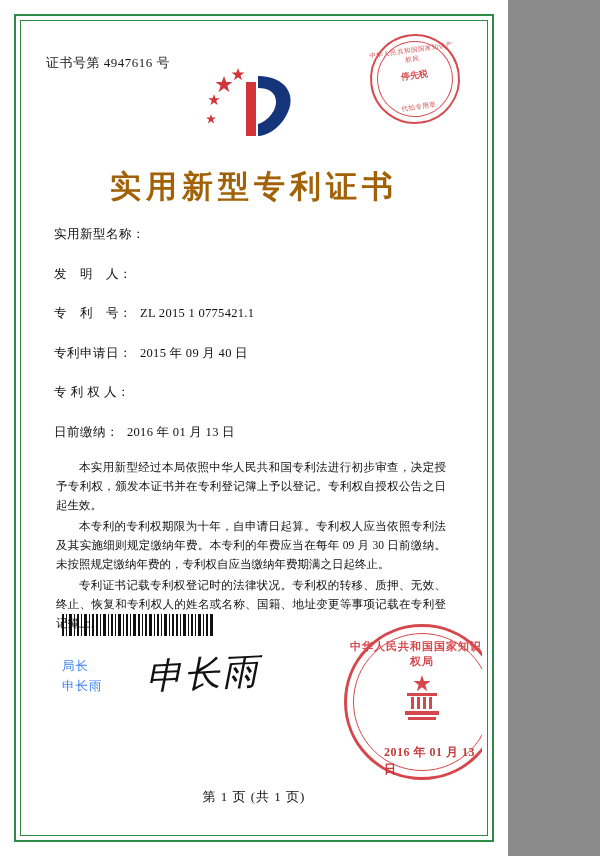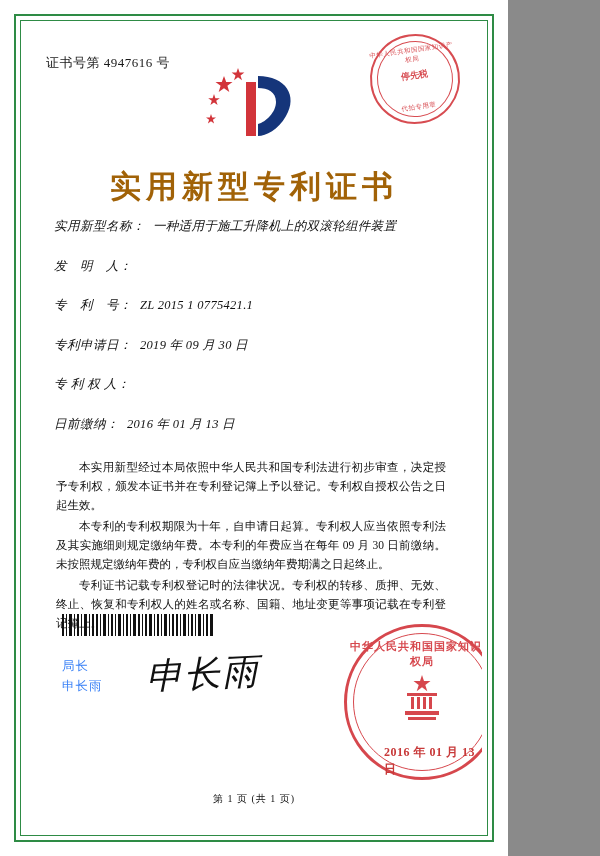--- a/index.html
+++ b/index.html
@@ -124,22 +124,21 @@
     color: #a16207;
     font-family: "Liberation Serif", serif;
     margin-top: 12px;
   }
 
   
   .fields {
     position: absolute;
     left: 28px;
     right: 28px;
-    top: 192px;
-    font-style: italic;
+    top: 200px;
   }
   .field-row {
     display: flex;
     align-items: baseline;
     margin-bottom: 22.5px;
     font-size: 12.5px;
     color: #111;
   }
   .field-label {
     white-space: nowrap;
@@ -250,21 +249,21 @@
     letter-spacing: 0.5px;
     font-weight: bold;
   }
 
   
   .footer {
     position: absolute;
     left: 0; right: 0;
     bottom: 24px;
     text-align: center;
-    font-size: 10px;
+    font-size: 13px;
     color: #111;
     letter-spacing: 1px;
   }
 </style>
 </head>
 <body>
 
 <div class="page">
   <div class="frame-outer"></div>
   <div class="frame-inner"></div>
@@ -294,32 +293,31 @@
 
         <path d="M64 14 C 92 14, 104 34, 92 54 C 84 68, 72 74, 64 74 L64 62 C 72 60, 82 50, 82 40 C 82 30, 74 26, 64 26 Z" fill="#15357a"></path>
       </svg>
     </div>
 
     <div class="title">实用新型专利证书</div>
 
     <div class="fields">
       <div class="field-row">
         <span class="field-label">实用新型名称：</span>
-        <span class="field-value">一种适用于施工升降机上的双滚轮组件装置</span>
       </div>
       <div class="field-row">
         <span class="field-label">发　明　人：</span>
       </div>
       <div class="field-row">
         <span class="field-label">专　利　号：</span>
         <span class="field-value">ZL 2015 1 0775421.1</span>
       </div>
       <div class="field-row">
         <span class="field-label">专利申请日：</span>
-        <span class="field-value">2019 年 09 月 30 日</span>
+        <span class="field-value">2015 年 09 月 40 日</span>
       </div>
       <div class="field-row">
         <span class="field-label">专 利 权 人：</span>
       </div>
       <div class="field-row">
         <span class="field-label">日前缴纳：</span>
         <span class="field-value">2016 年 01 月 13 日</span>
       </div>
     </div>
 

